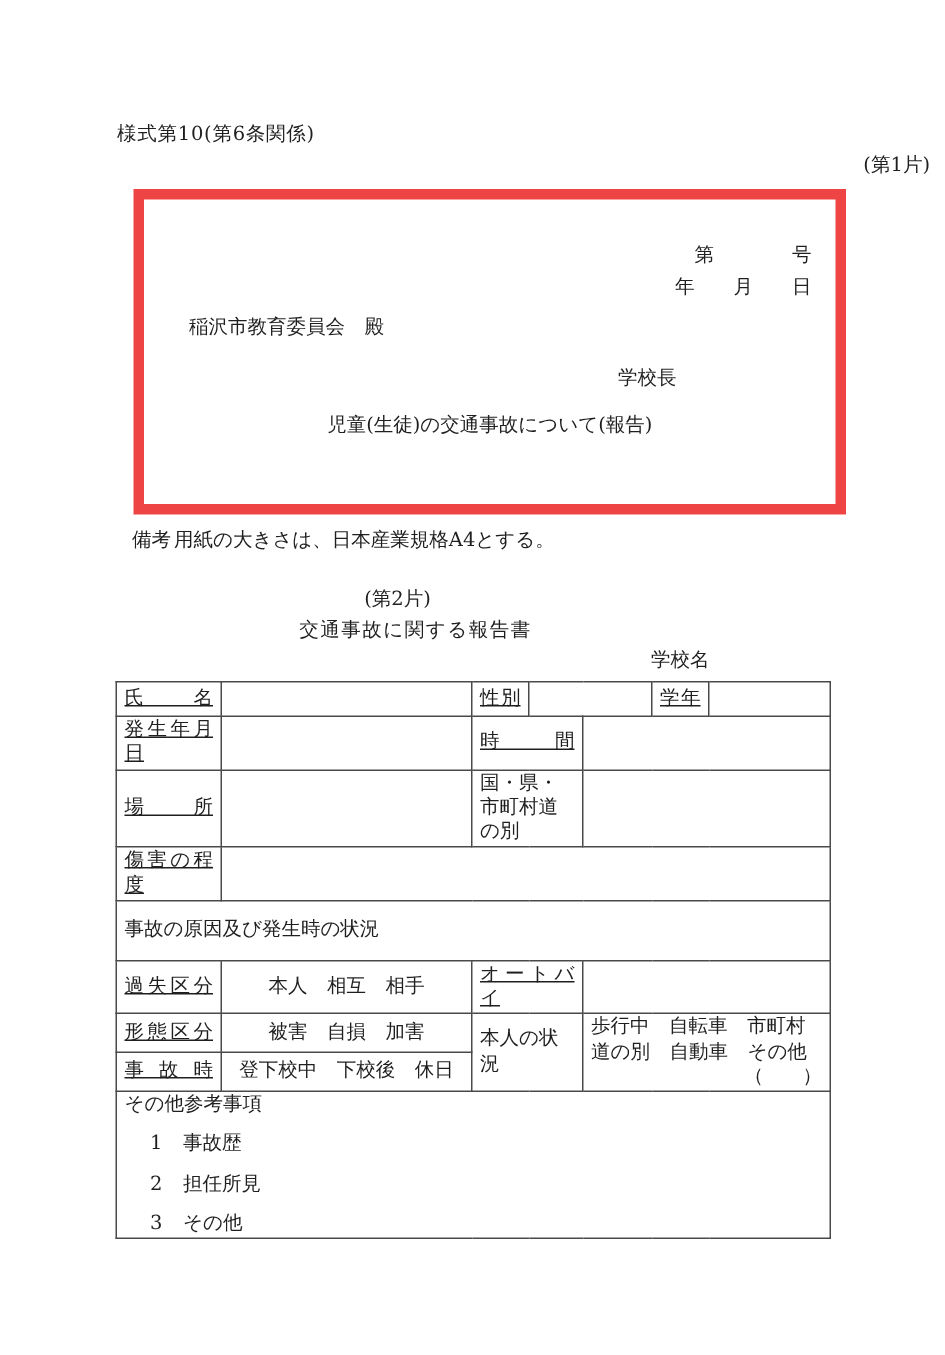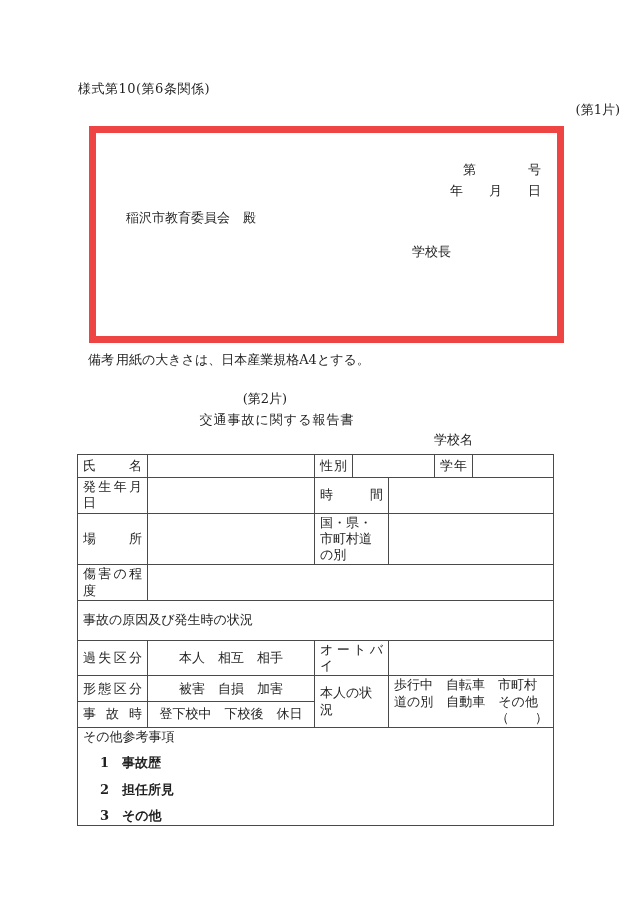--- a/index.html
+++ b/index.html
@@ -36,41 +36,42 @@
     width:476px;
   }
   table.report td{
     border:1px solid #4a4a4a;
     padding:1px 5px;
     font-size:13px;
     vertical-align:middle;
     overflow:hidden;
     line-height:1.25;
   }
-  .jl{text-align:justify;text-align-last:justify;}
+  .jl{text-align:justify;text-align-last:justify;text-decoration:underline;}
   .ctr{text-align:center;margin-top:48px;}
   .small{font-size:12.5px;line-height:1.22;}
   .cause-cell{vertical-align:top;padding-left:18px;padding-top:3px;}
   .status-cell{font-size:12.5px;line-height:1.18;padding:2px 4px;vertical-align:top;}
   .paren-line{text-align:right;}
   .other-cell{vertical-align:top;padding-top:3px;}
-  .oitem{margin-top:10px;padding-left:17px;font-weight:bold;}
+  .oitem{margin-top:10px;padding-left:17px;}
   .oitem .num{display:inline-block;min-width:10px;margin-right:12px;}
 </style>
 </head>
 <body>
 
 <div class="abs form-id">様式第10(第6条関係)</div>
 <div class="abs part1">(第1片)</div>
 
 <div class="abs notice-box">
   <div class="abs doc-no">第　　　　号</div>
   <div class="abs date-line">年　　月　　日</div>
   <div class="abs addressee">稲沢市教育委員会　殿</div>
   <div class="abs sender">学校長</div>
+  <div class="abs subject">児童(生徒)の交通事故について(報告)</div>
 </div>
 
 <div class="abs remark">
   <span class="remark-label">備考</span><span>用紙の大きさは、日本産業規格A4とする。</span>
 </div>
 
 <div class="abs part2">(第2片)</div>
 <div class="abs report-title">交通事故に関する報告書</div>
 <div class="abs school">学校名</div>
 

